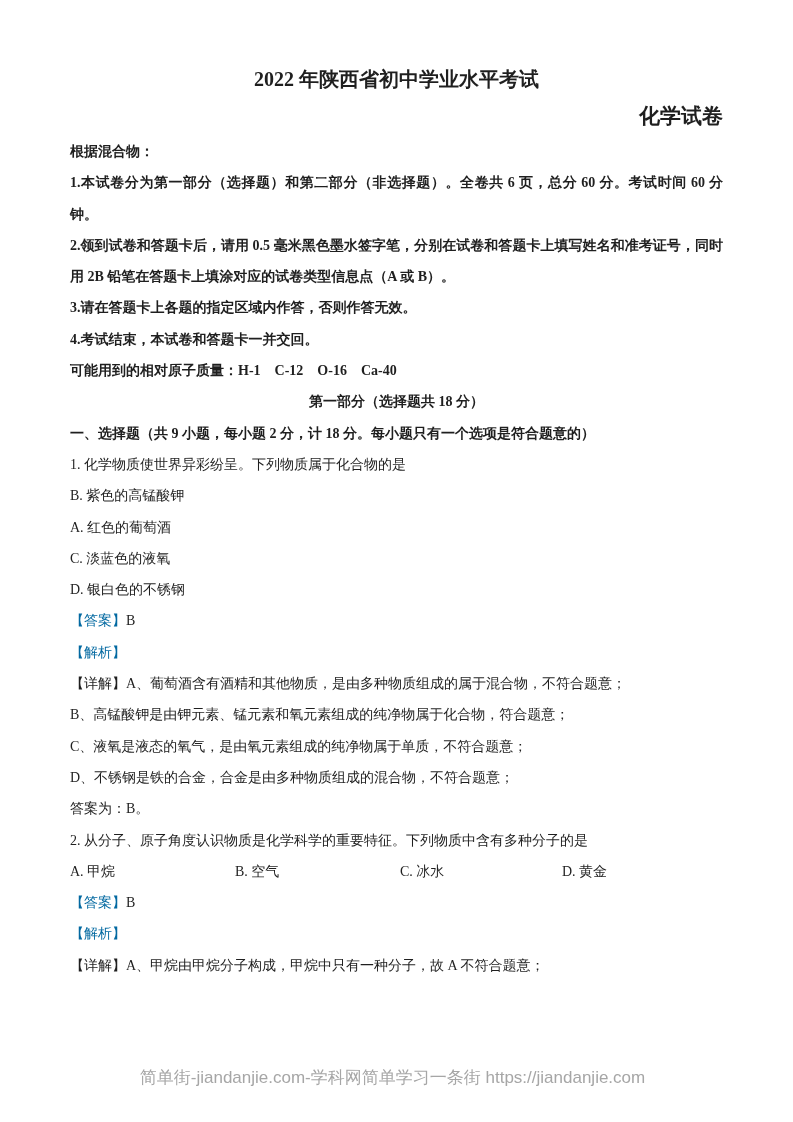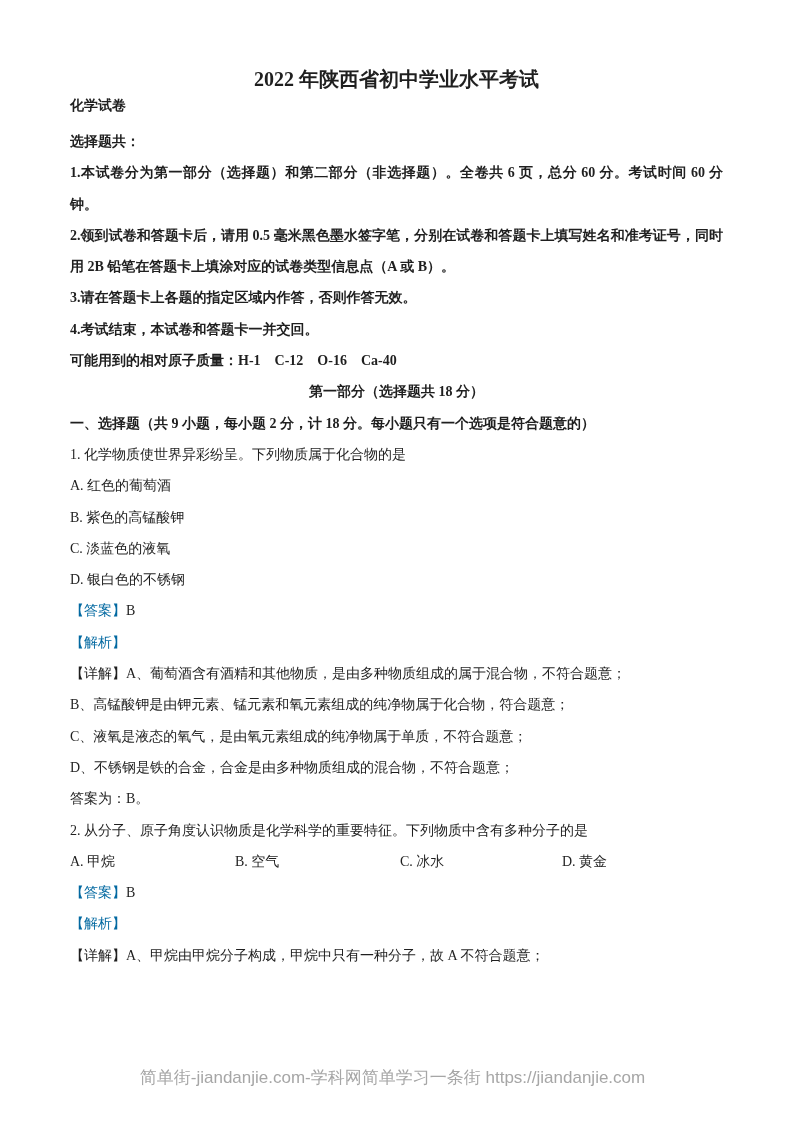--- a/index.html
+++ b/index.html
@@ -11,23 +11,23 @@
   }
   .page { position: relative; width: 793px; height: 1122px; overflow: hidden; }
 
   .exam-title {
     margin: 66px 70px 0;
     text-align: center;
     font-size: 20px; line-height: 26px;
     font-weight: bold;
   }
   .exam-subtitle {
-    margin: 2px 70px 0;
-    text-align: left;
-    font-size: 14px; line-height: 24px;
+    margin: 12px 70px 0;
+    text-align: right;
+    font-size: 21px; line-height: 24px;
     font-weight: bold;
   }
 
   .content {
     margin: 8px 70px 0;
     font-size: 14px;
     line-height: 31.3px;
   }
   .content p { margin: 0; }
   .justify { text-align: justify; text-justify: inter-ideograph; }
@@ -52,33 +52,33 @@
 </head>
 <body>
 
 <div class="page">
 
   <div class="exam-title">2022 年陕西省初中学业水平考试</div>
   <div class="exam-subtitle">化学试卷</div>
 
   <div class="content">
 
-    <p class="bold">选择题共：</p>
+    <p class="bold">根据混合物：</p>
     <p class="bold justify">1.本试卷分为第一部分（选择题）和第二部分（非选择题）。全卷共 6 页，总分 60 分。考试时间 60 分钟。</p>
     <p class="bold justify">2.领到试卷和答题卡后，请用 0.5 毫米黑色墨水签字笔，分别在试卷和答题卡上填写姓名和准考证号，同时用 2B 铅笔在答题卡上填涂对应的试卷类型信息点（A 或 B）。</p>
     <p class="bold">3.请在答题卡上各题的指定区域内作答，否则作答无效。</p>
     <p class="bold">4.考试结束，本试卷和答题卡一并交回。</p>
     <p class="bold prewrap">可能用到的相对原子质量：H-1    C-12    O-16    Ca-40</p>
 
     <p class="bold center">第一部分（选择题共 18 分）</p>
     <p class="bold">一、选择题（共 9 小题，每小题 2 分，计 18 分。每小题只有一个选项是符合题意的）</p>
 
     <p>1. 化学物质使世界异彩纷呈。下列物质属于化合物的是</p>
+    <p>B. 紫色的高锰酸钾</p>
     <p>A. 红色的葡萄酒</p>
-    <p>B. 紫色的高锰酸钾</p>
     <p>C. 淡蓝色的液氧</p>
     <p>D. 银白色的不锈钢</p>
 
     <p class="answer-line"><span class="ans-label">【答案】</span><span class="ans-value">B</span></p>
     <p class="answer-line"><span class="ans-label">【解析】</span></p>
 
     <p class="justify">【详解】A、葡萄酒含有酒精和其他物质，是由多种物质组成的属于混合物，不符合题意；</p>
     <p class="justify">B、高锰酸钾是由钾元素、锰元素和氧元素组成的纯净物属于化合物，符合题意；</p>
     <p class="justify">C、液氧是液态的氧气，是由氧元素组成的纯净物属于单质，不符合题意；</p>
     <p class="justify">D、不锈钢是铁的合金，合金是由多种物质组成的混合物，不符合题意；</p>

